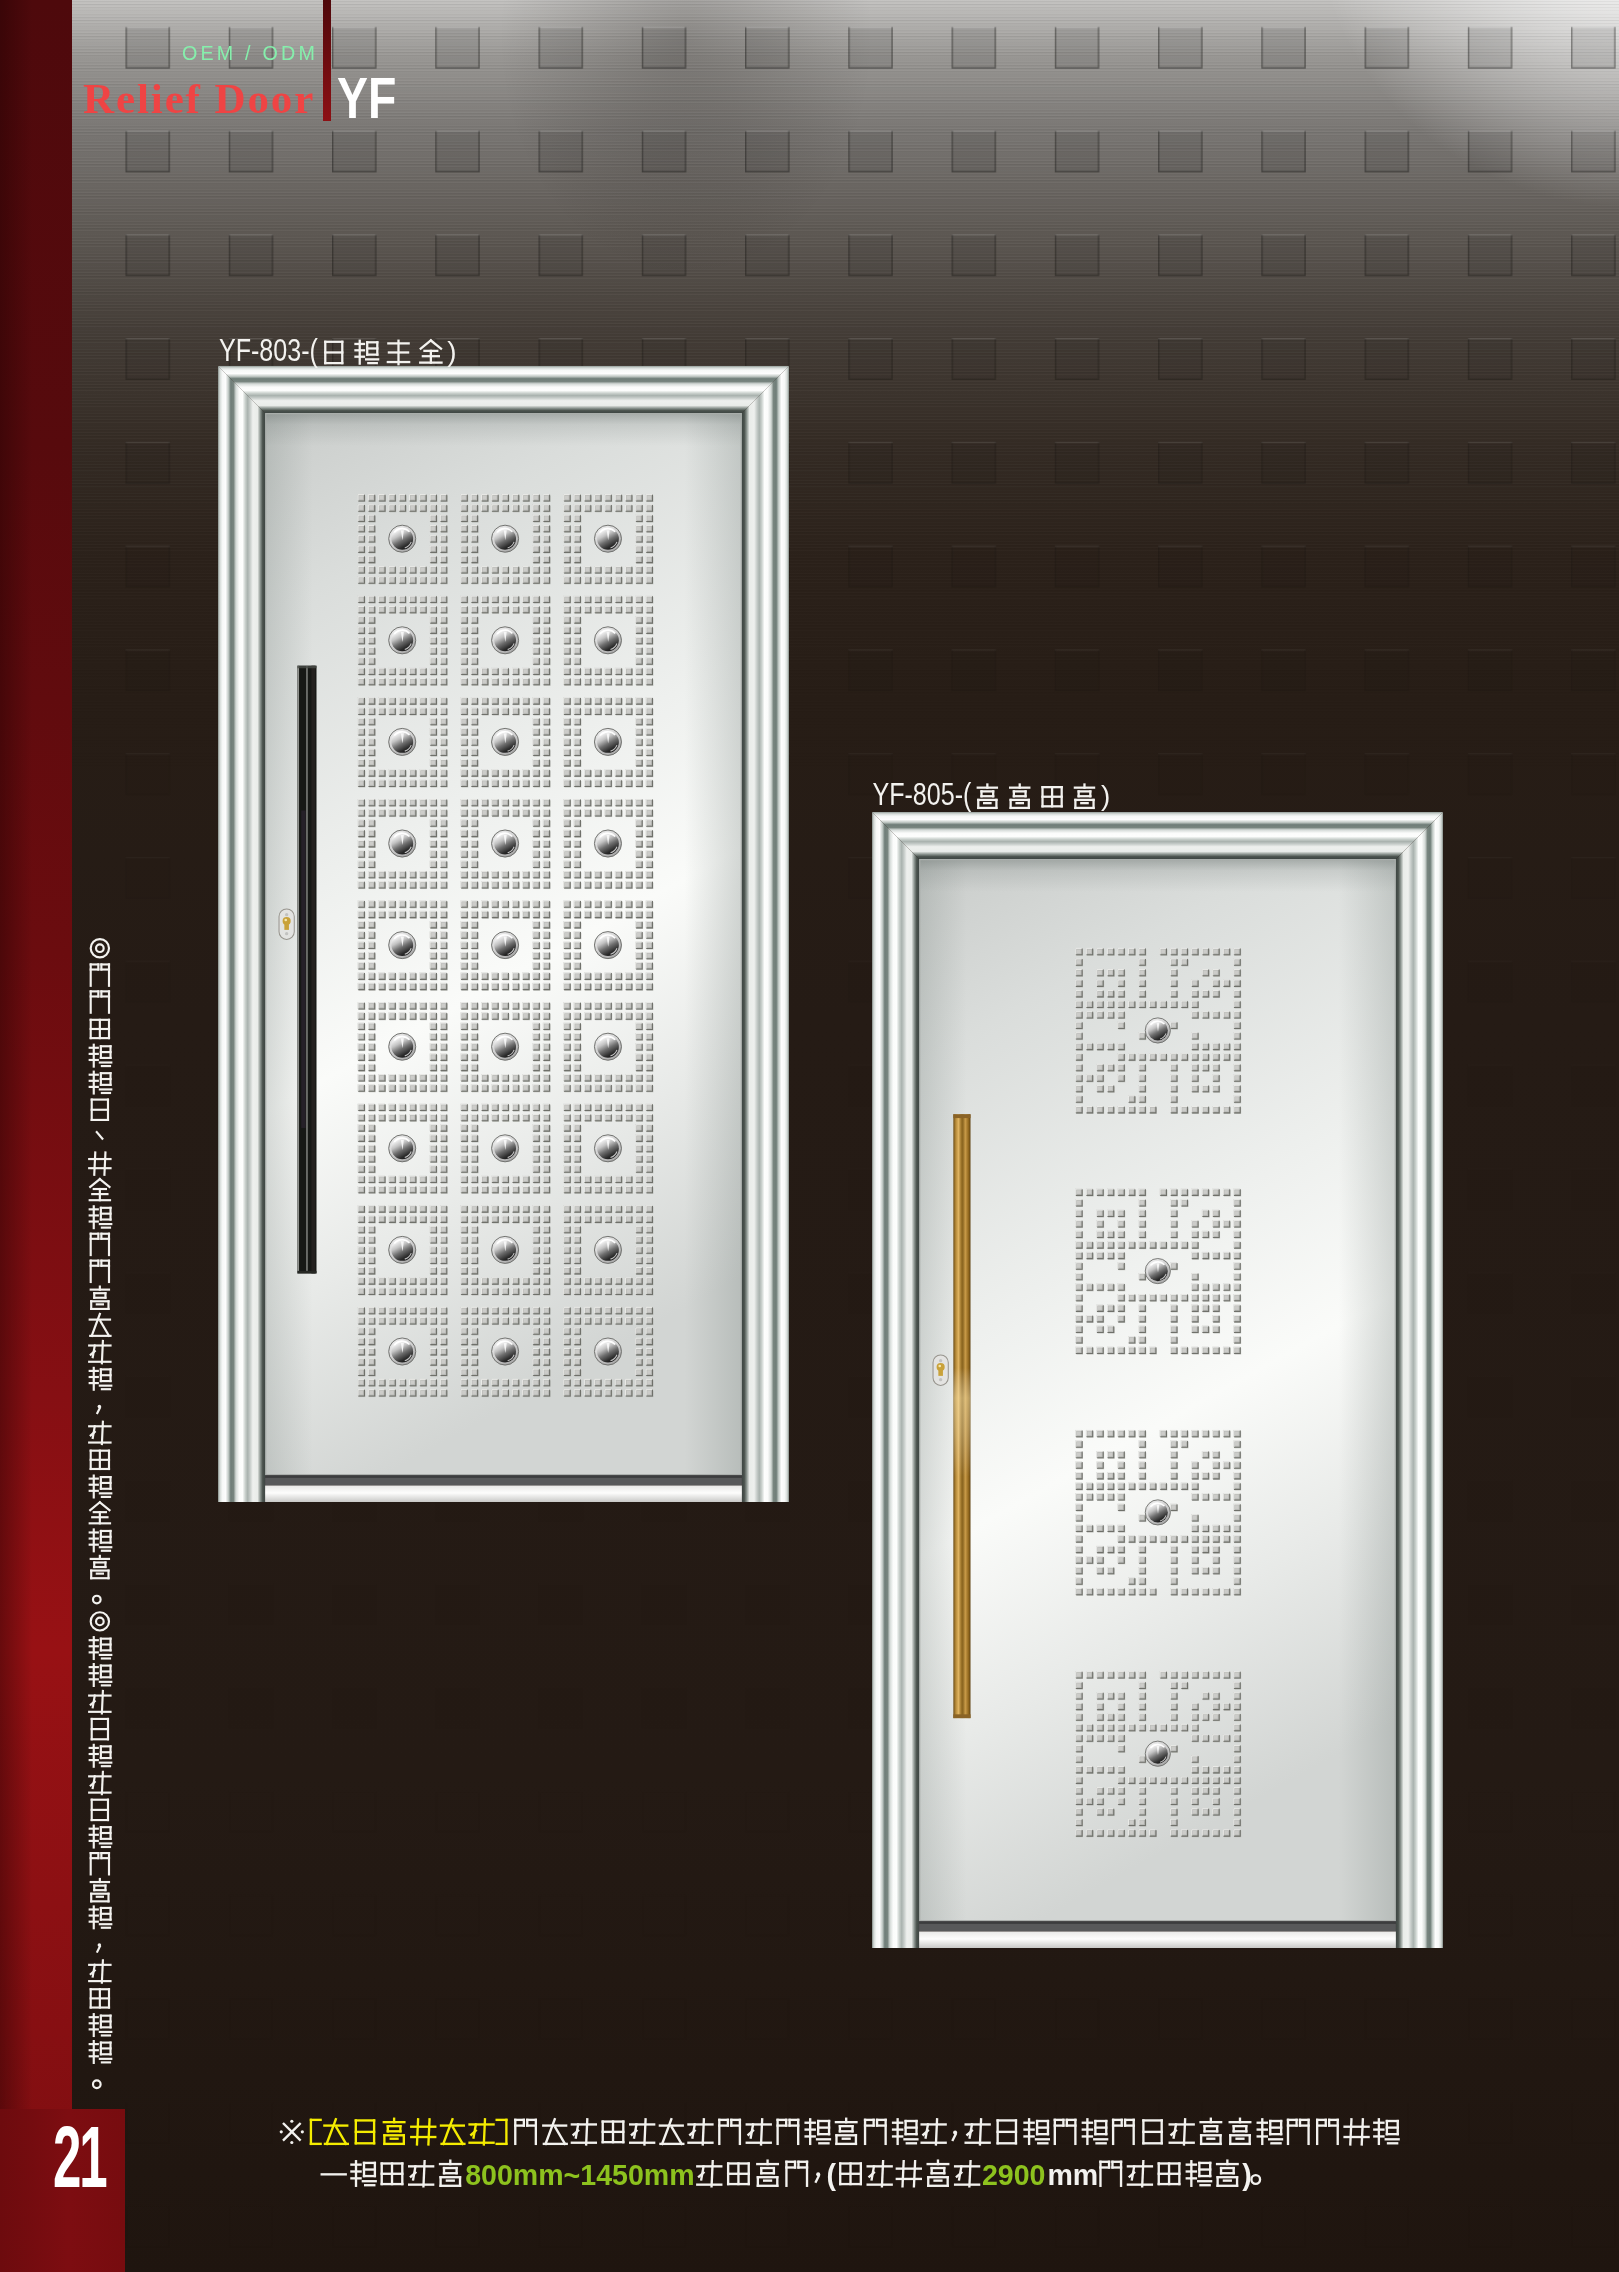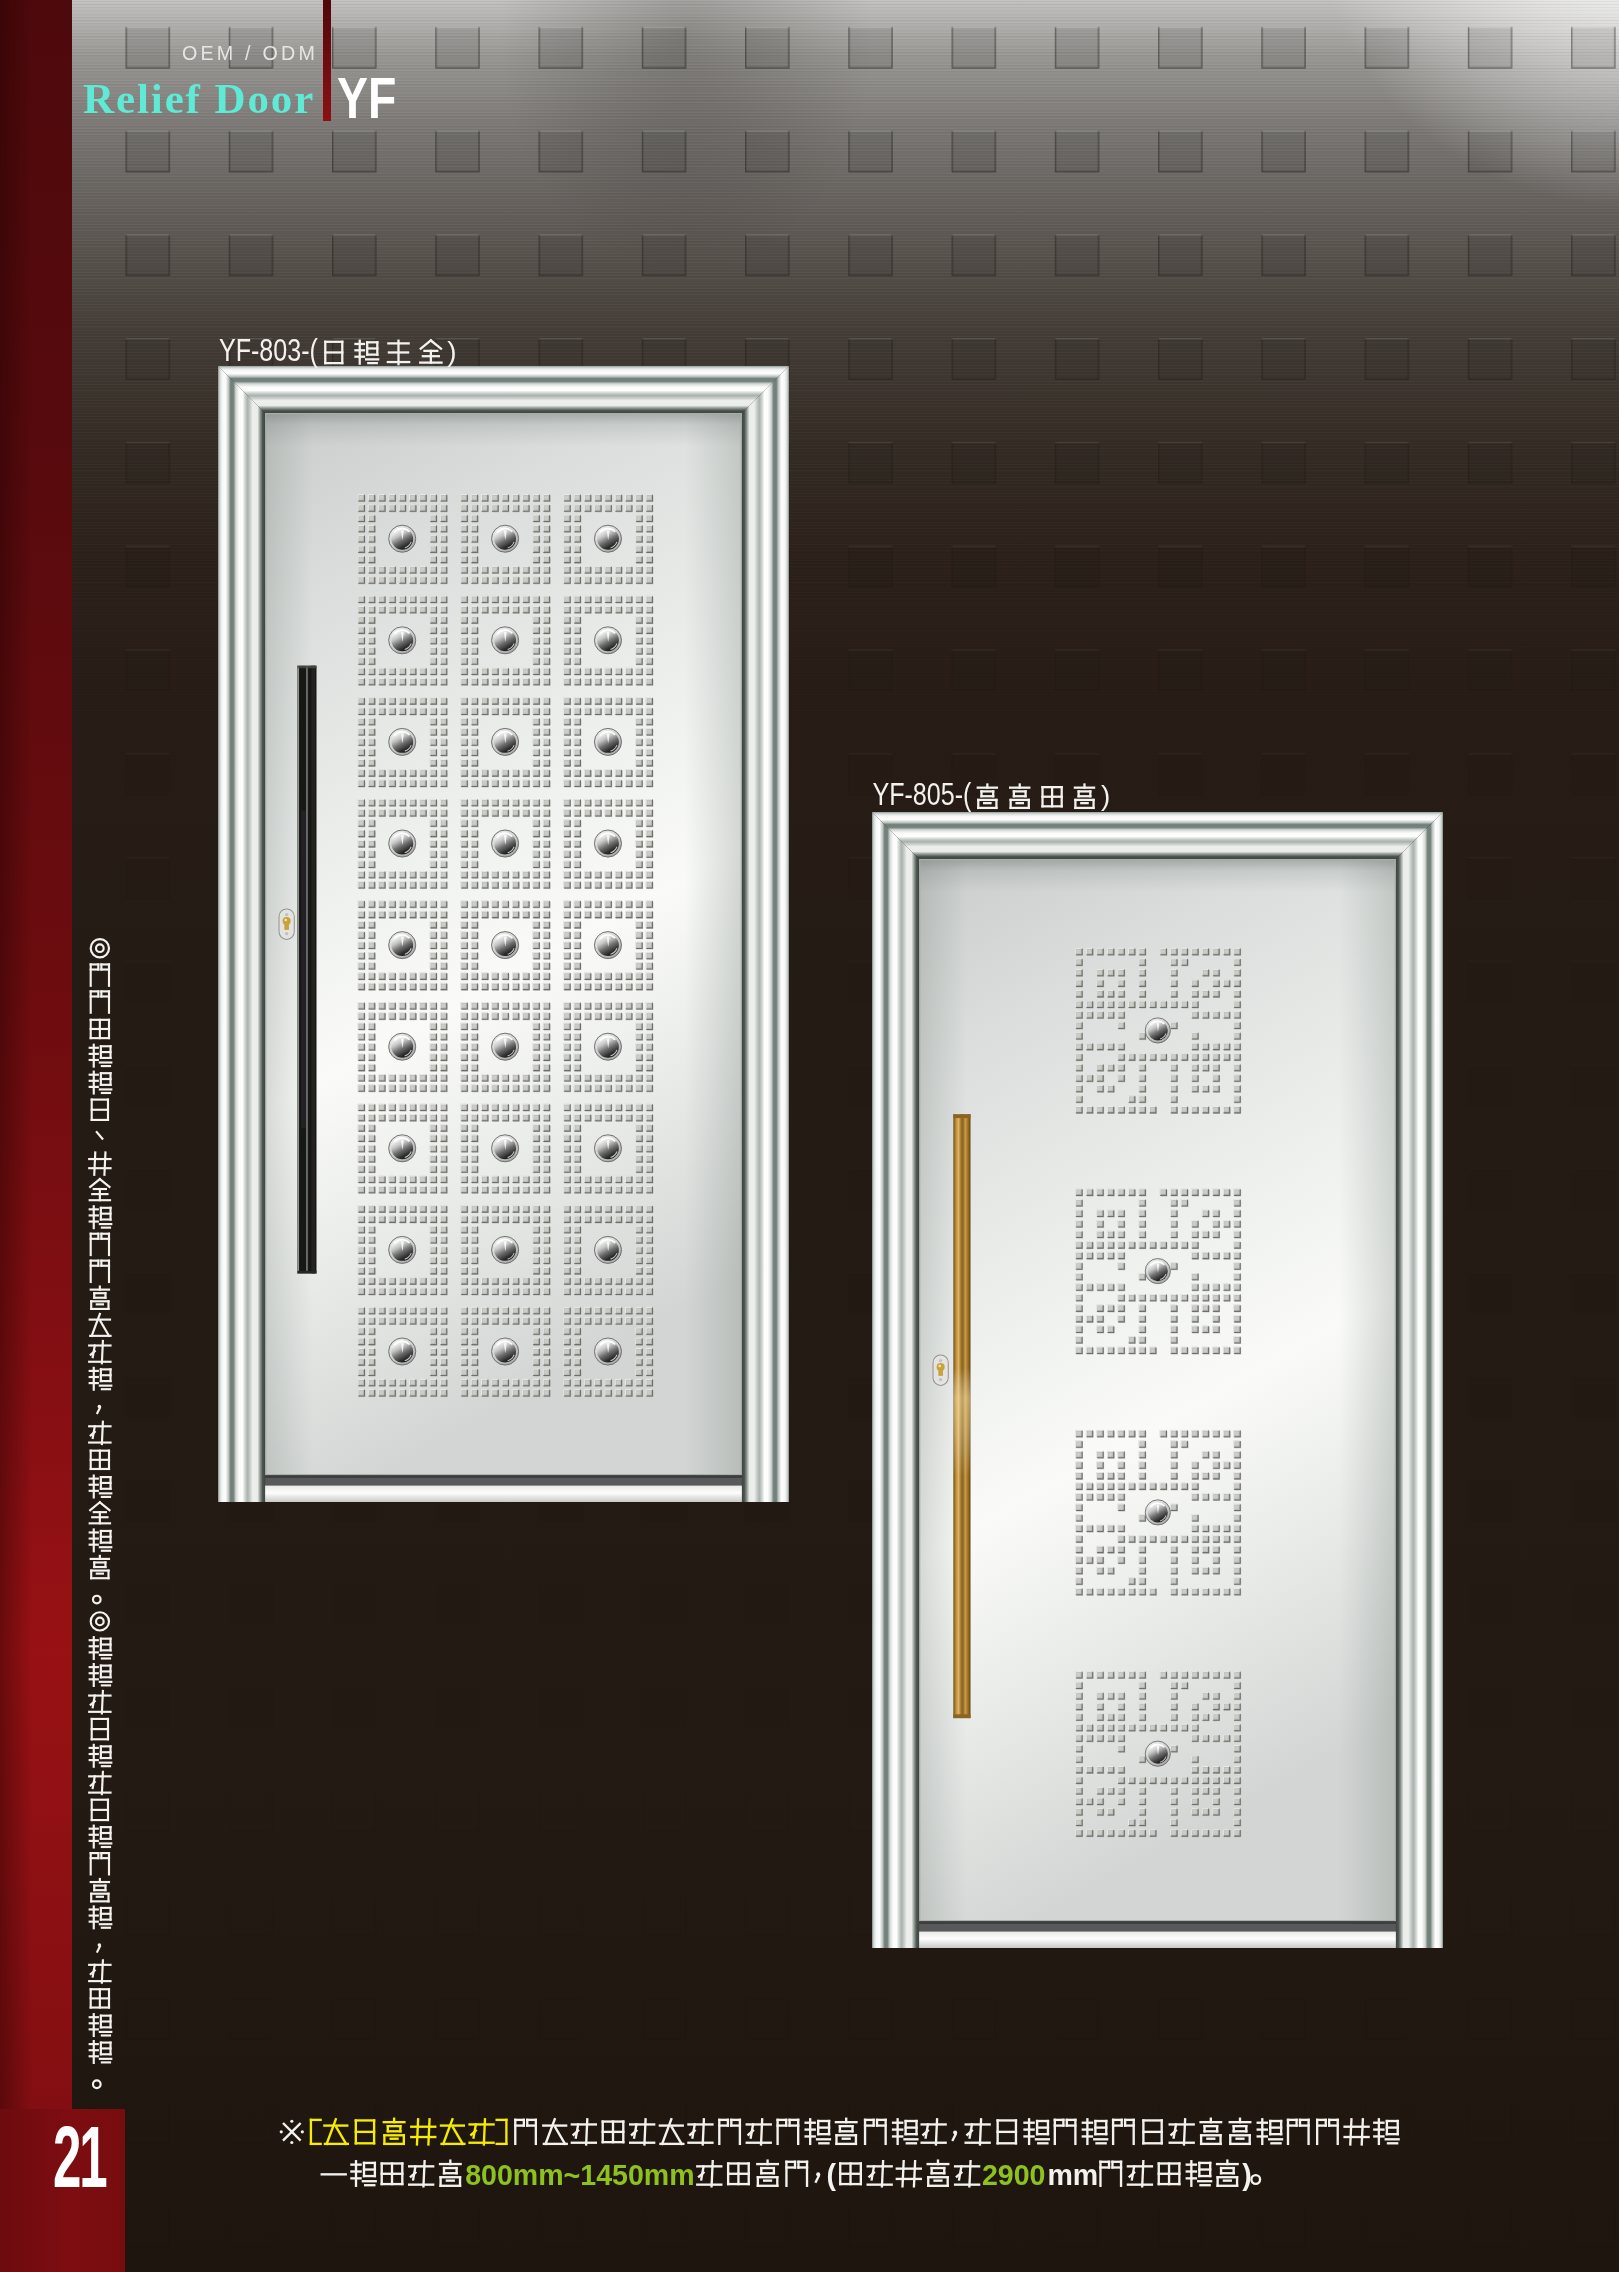--- a/index.html
+++ b/index.html
@@ -44,23 +44,23 @@
 </defs>
 <rect width="2551" height="3579" fill="url(#bgsq)" mask="url(#fade)"></rect>
 </svg>
 
 <div class="abs" style="left:0;top:0;width:72px;height:2273px;background:
  linear-gradient(90deg, rgba(25,0,0,0.38), rgba(25,0,0,0.0) 45%),
  linear-gradient(180deg,#4e090c 0,#570a0d 444px,#6b0c0f 952px,#860f13 1397px,#981114 1651px,#8c1013 1905px,#7c0d10 2273px);"></div>
 
 <div class="abs" style="left:323px;top:0;width:7.6px;height:121px;background:linear-gradient(180deg,#4f080b,#8d1014);"></div>
 
-<div class="abs" style="left:182px;top:42px;font-size:19.7px;letter-spacing:3.2px;color:#e5e5e5;">OEM / ODM</div>
-
-<div class="abs" style="left:83px;top:74px;font-family:'Liberation Serif',serif;font-weight:bold;font-size:43px;letter-spacing:1.9px;color:#5eead4;">Relief Door</div>
+<div class="abs" style="left:182px;top:42px;font-size:19.7px;letter-spacing:3.2px;color:#86efac;">OEM / ODM</div>
+
+<div class="abs" style="left:83px;top:74px;font-family:'Liberation Serif',serif;font-weight:bold;font-size:43px;letter-spacing:1.9px;color:#ef4444;">Relief Door</div>
 
 <div class="abs" style="left:337px;top:68px;font-size:58px;line-height:1.05;font-weight:bold;color:#ffffff;transform:scaleX(0.80);transform-origin:0 0;">YF</div>
 
 <svg width="0" height="0" style="position:absolute">
       <defs>
 <g id="sq">
   <rect x="1.6" y="2.2" width="10.4" height="10" fill="#8e8f89" opacity="0.5"></rect>
   <rect x="0" y="0" width="10.6" height="10.6" fill="#b9bab7"></rect>
   <path d="M0.8,10.6 L10.6,10.6 L10.6,0.8" fill="none" stroke="#6f706a" stroke-width="1.7"></path>
   <path d="M0.6,10 L0.6,0.6 L10,0.6" fill="none" stroke="#f4f4f2" stroke-width="1.3"></path>

